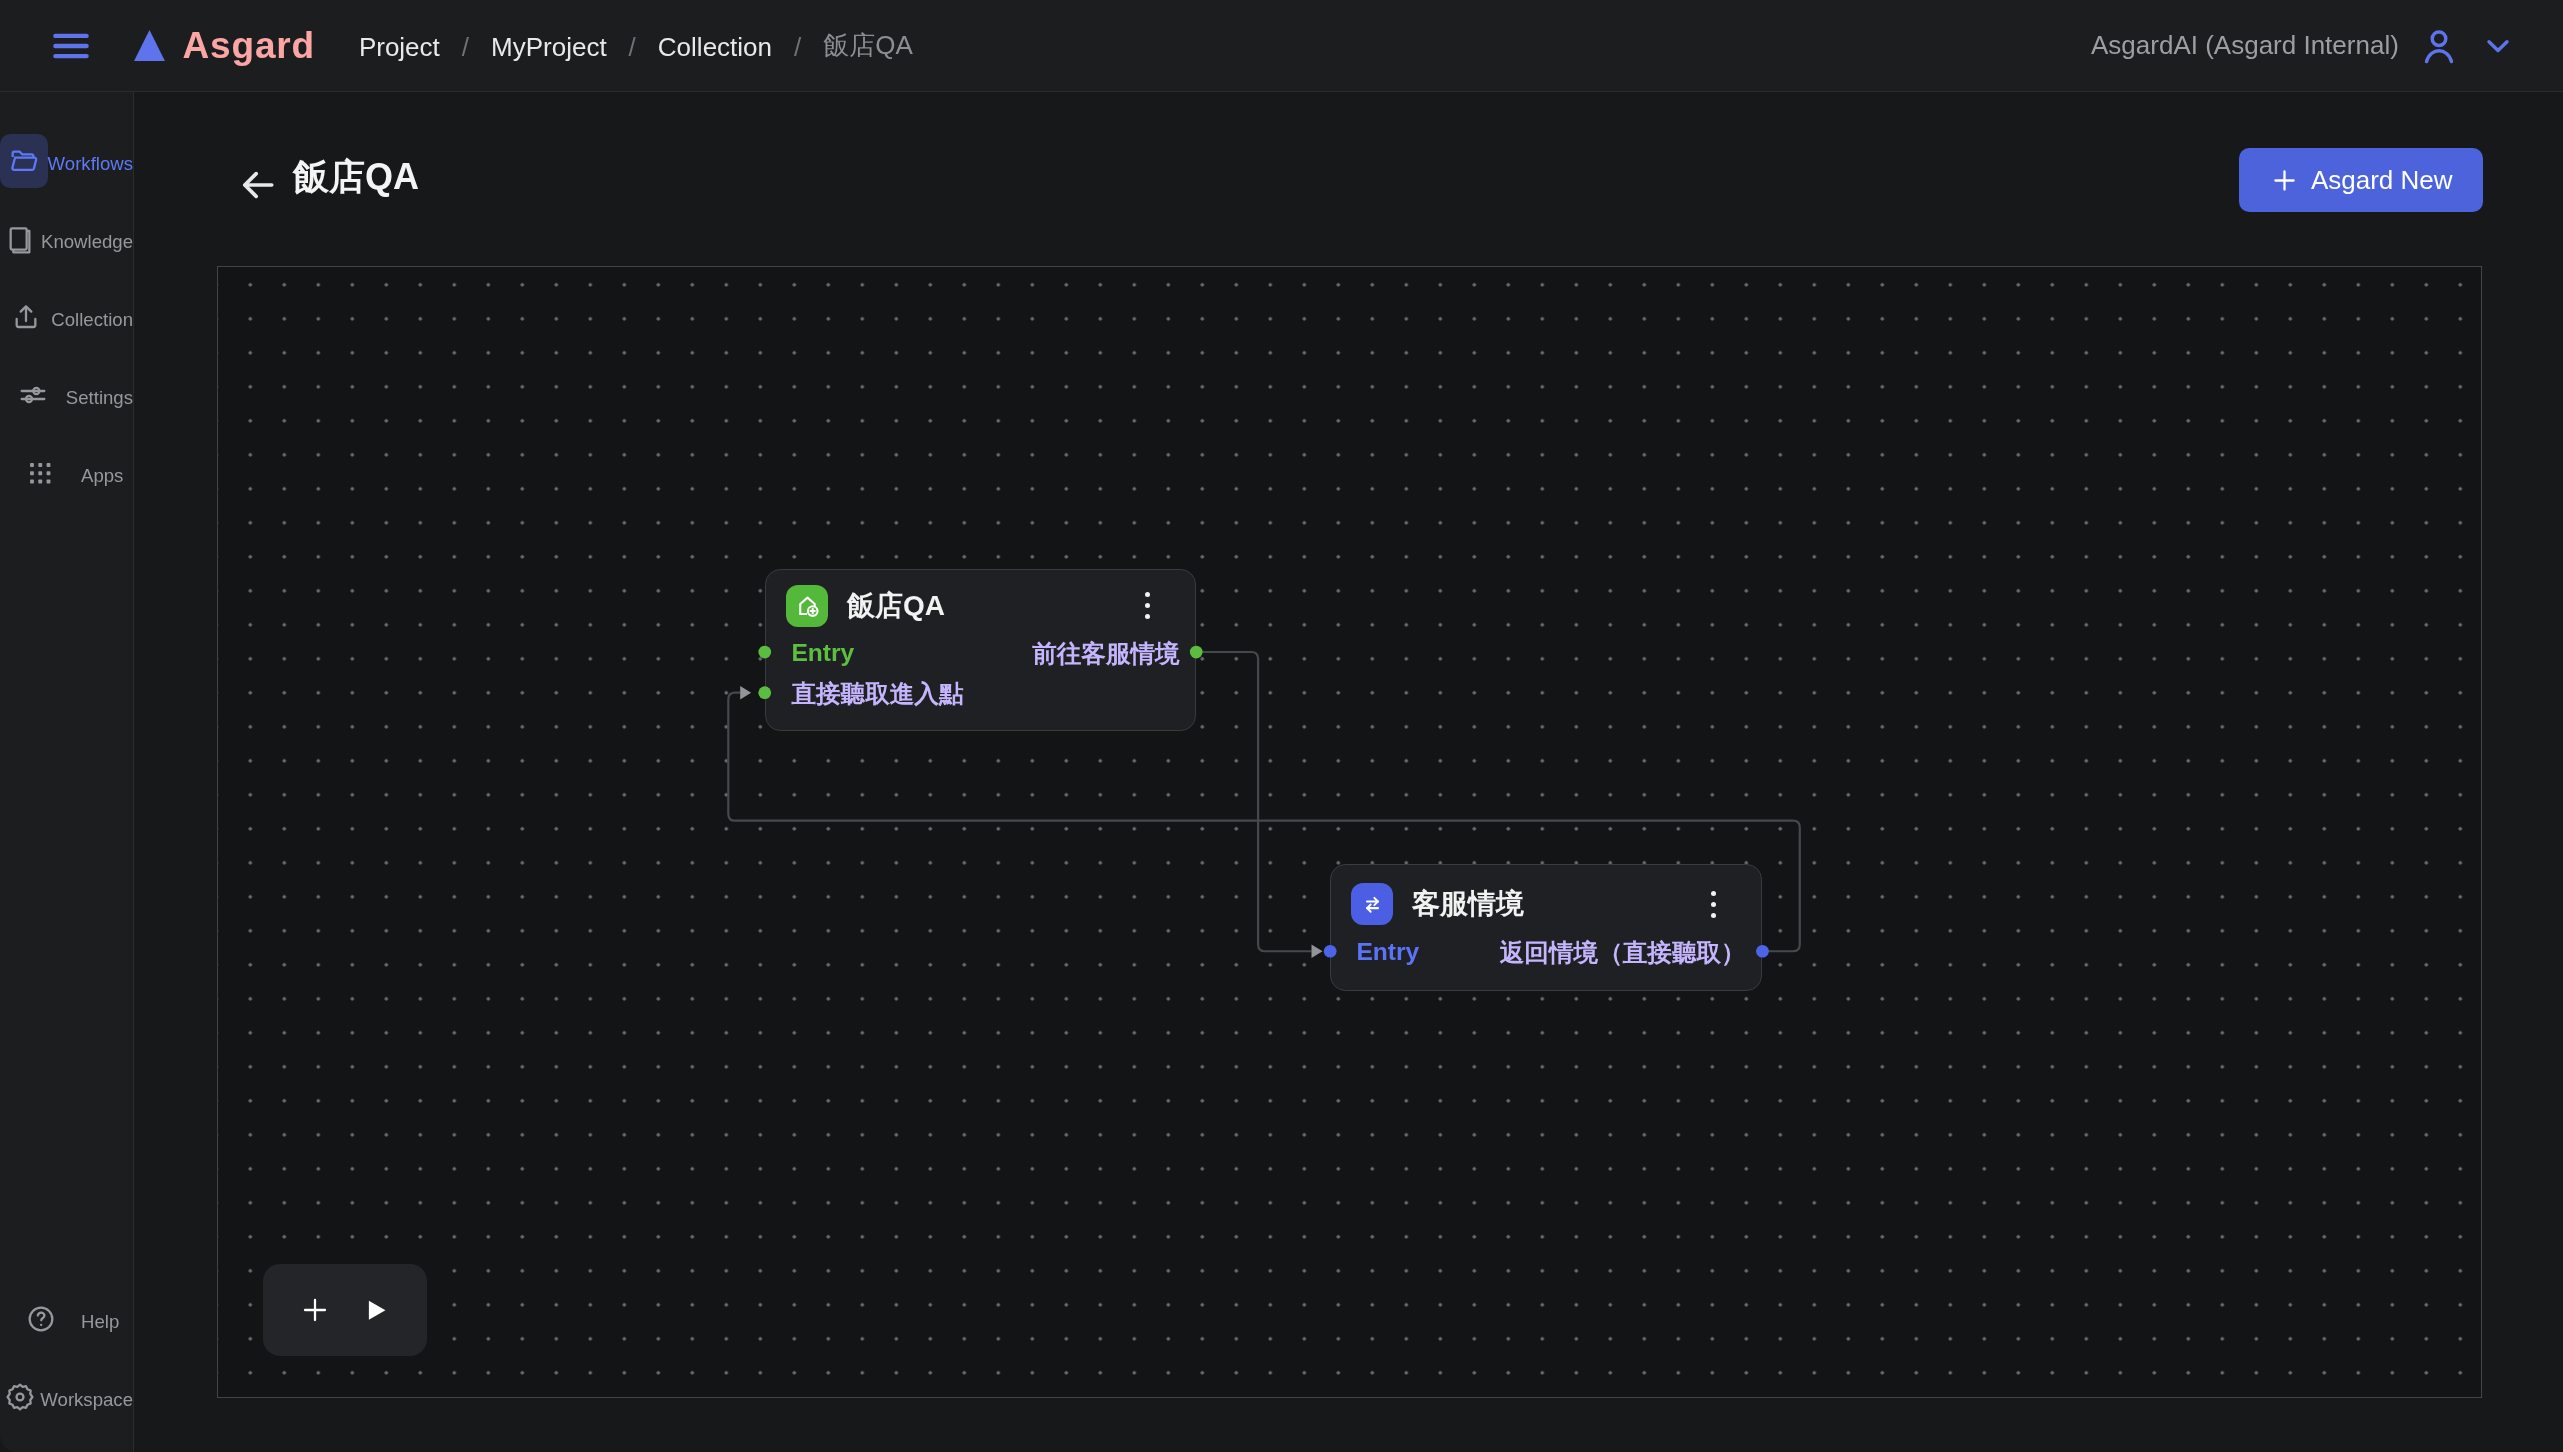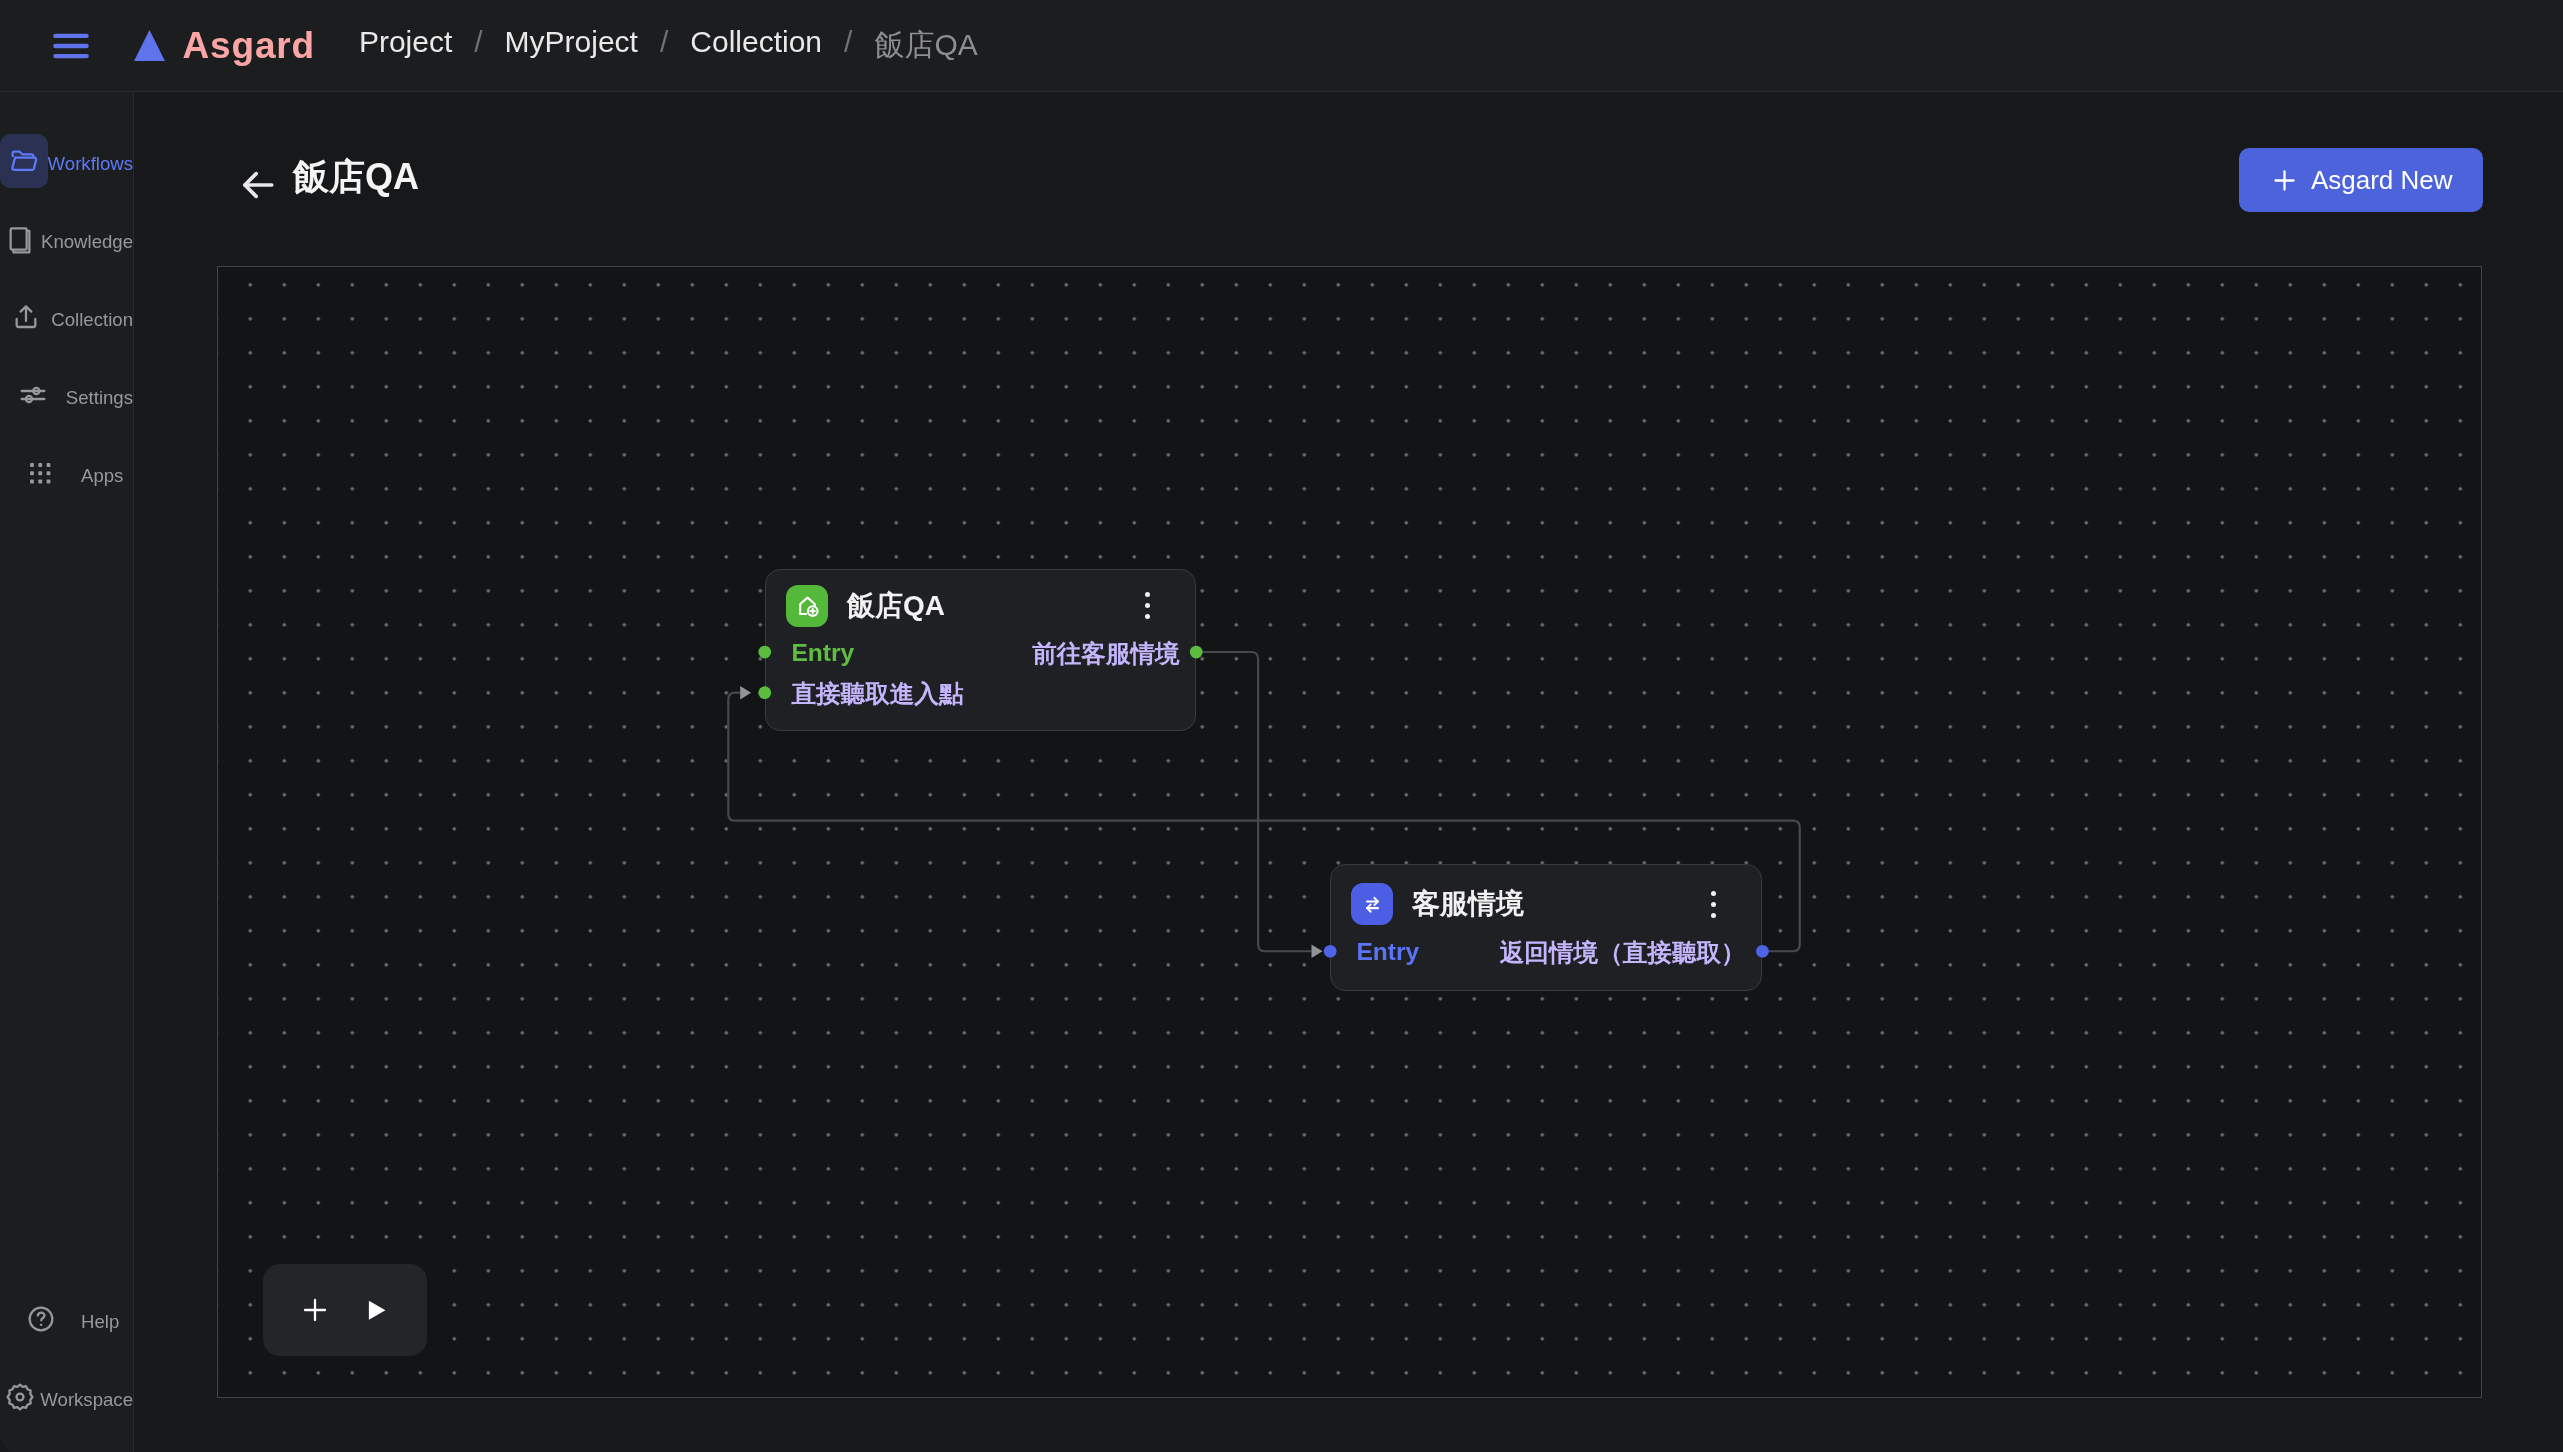--- a/index.html
+++ b/index.html
@@ -8,21 +8,21 @@
   .app { position:relative; width:2563px; height:1453px; background:#17181a; overflow:hidden; }
 
   
   .topbar { position:absolute; top:0; left:0; width:2563px; height:92px;
     background:#1c1d1f; border-bottom:0.8px solid #2a2b2e;
     display:flex; align-items:center; padding:0 47px; z-index:10; }
   .hamburger { background:none; border:none; cursor:pointer; width:47px; height:47px;
     display:flex; align-items:center; justify-content:center; }
   .brand { display:flex; align-items:center; gap:13.6px; margin-left:36px; cursor:pointer; }
   .brand-text { color:#fca5a5; font-size:37px; font-weight:700; letter-spacing:0.8px; }
-  .breadcrumb { display:flex; align-items:flex-start; gap:22px; margin-left:44px; font-size:30px; }
+  .breadcrumb { display:flex; align-items:flex-end; gap:22px; margin-left:44px; font-size:26px; }
   .crumb { color:#e9e9ea; cursor:pointer; }
   .crumb-sep { color:#707175; }
   .crumb.current { color:#8d8e92; cursor:default; }
   .topbar-right { margin-left:auto; display:flex; align-items:center; gap:18.6px; }
   .account-label { color:#9d9ea2; font-size:26px; cursor:pointer; }
   .icon-btn { background:none; border:none; cursor:pointer; display:flex; align-items:center; justify-content:center; }
 
   
   .sidebar { position:absolute; top:92px; left:0; width:134px; height:1361px;
     background:#1c1d1f; border-right:0.8px solid #2a2b2e;
@@ -97,20 +97,34 @@
     </div>
     <nav class="breadcrumb">
       <span class="crumb">Project</span>
       <span class="crumb-sep">/</span>
       <span class="crumb">MyProject</span>
       <span class="crumb-sep">/</span>
       <span class="crumb">Collection</span>
       <span class="crumb-sep">/</span>
       <span class="crumb current">飯店QA</span>
     </nav>
+    <div class="topbar-right">
+      <span class="account-label">AsgardAI (Asgard Internal)</span>
+      <button class="icon-btn">
+        <svg width="44" height="44" viewBox="0 0 24 24" fill="none" stroke="#5e73ec" stroke-width="1.9" stroke-linecap="round">
+          <circle cx="12" cy="8" r="3.7"></circle>
+          <path d="M5.2 20.5c1-3.9 4-5.9 6.8-5.9s5.8 2 6.8 5.9"></path>
+        </svg>
+      </button>
+      <button class="icon-btn">
+        <svg width="36" height="36" viewBox="0 0 24 24" fill="none" stroke="#5e73ec" stroke-width="2.3" stroke-linecap="round" stroke-linejoin="round">
+          <path d="M6 9.2l6 5.8 6-5.8"></path>
+        </svg>
+      </button>
+    </div>
   </header>
 
   <aside class="sidebar">
 
     <div class="side-item active">
       <span class="side-icon-wrap">
         <svg width="32" height="32" viewBox="0 0 24 24" fill="none" stroke="currentColor" stroke-width="1.7" stroke-linejoin="round">
           <path d="M3.5 9V6.2c0-.7.5-1.2 1.2-1.2h4.1l1.8 2h7.2c.7 0 1.2.5 1.2 1.2V9"></path>
           <path d="M5.2 9.5h14.6c.9 0 1.5.8 1.3 1.6l-1.7 6.6c-.2.6-.7 1-1.3 1H4.6c-.9 0-1.5-.8-1.3-1.6l1.7-6.6c.1-.6.6-1 1.2-1z"></path>
         </svg>

